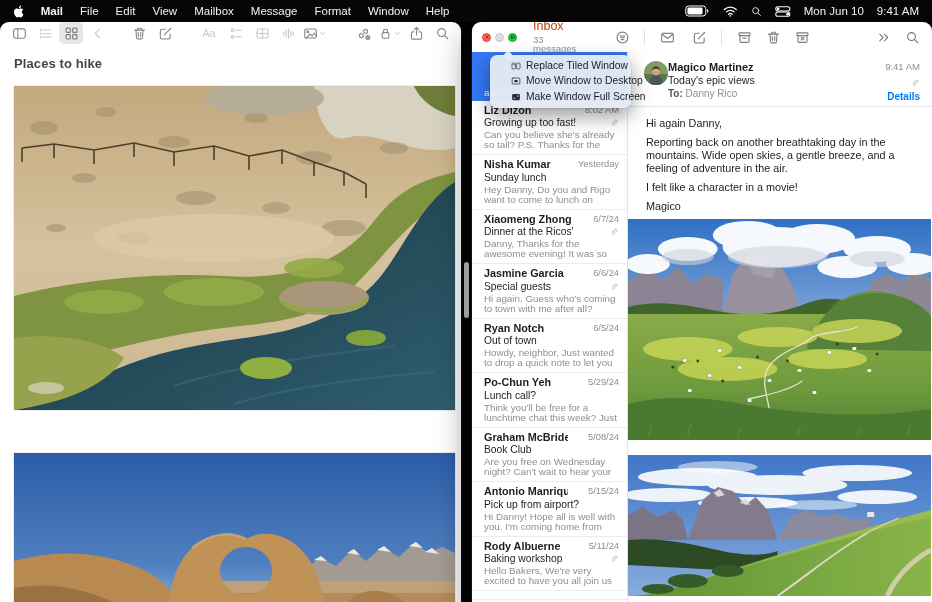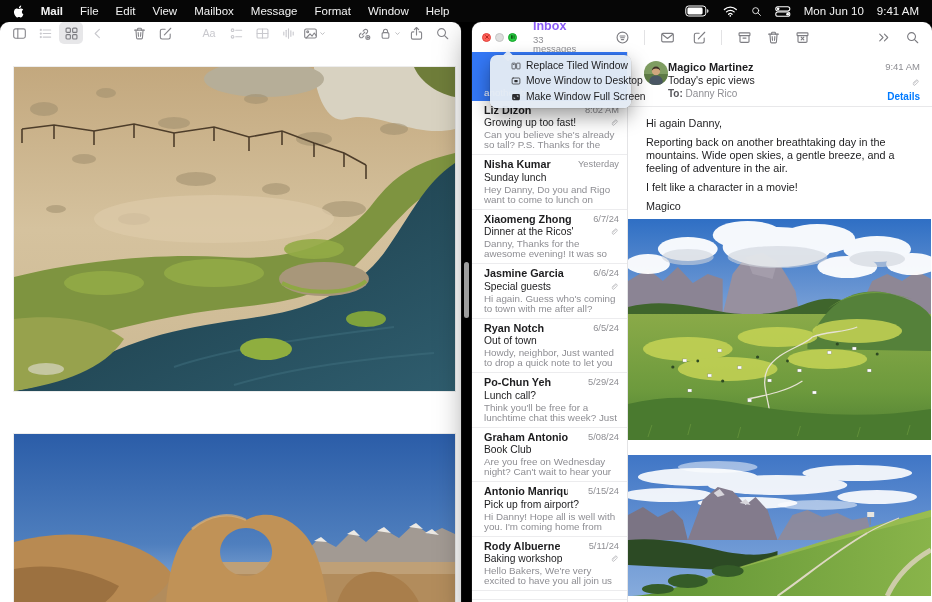--- a/index.html
+++ b/index.html
@@ -54,21 +54,21 @@
 
   
   .mail-toolbar{height:30px;display:flex;align-items:center;padding:0 10px;color:#7d7d82}
   .lights{display:flex;align-items:center;gap:4px;margin-right:16px}
   .light{width:9px;height:9px;border-radius:50%;display:flex;align-items:center;justify-content:center}
   .light svg{height:6px;width:auto}
   .light.close{background:#ff5f57;border:.5px solid #e0443e;color:#8c0d06}
   .light.min{background:#dedede;border:.5px solid #c6c6c6}
   .light.zoom{background:#28c840;border:.5px solid #17a62d;color:#0b5c12}
   .inbox-block{line-height:1}
-  .inbox-title{font-size:12.5px;font-weight:700;color:#8b5cf6}
+  .inbox-title{font-size:12.5px;font-weight:400;color:#c2410c}
   .inbox-sub{font-size:9.5px;color:#8e8e93;margin-top:2px}
   .mail-tb{display:flex;align-items:center;gap:5px;margin-left:34px}
   .mail-tb .tb-btn{color:#7d7d82}
   .mail-tb [data-name="compose-icon"]{margin-left:3px}
   .mail-tb [data-name="overflow-icon"]{margin-left:52px}
 
   
   .mail-main{position:absolute;top:30px;left:0;right:0;bottom:0;display:flex}
   .message-list{width:156px;flex:0 0 156px;border-right:1px solid #e4e4e6;overflow:hidden;background:#fff}
   .list-item{padding:4px 8px 4px 12px;border-bottom:1px solid #ececee;cursor:default}
@@ -298,20 +298,21 @@
           </svg>
         </span>
         <span class="tb-btn" data-name="search-icon">
           <svg viewBox="0 0 16 16" fill="none" stroke="currentColor" stroke-width="1.2" stroke-linecap="round" stroke-linejoin="round">
             <circle cx="7" cy="7" r="4.2"></circle>
             <line x1="10.2" y1="10.2" x2="13.6" y2="13.6"></line>
           </svg>
         </span>
       </div>
     <div class="notes-content" data-name="note-canvas">
+      <div class="note-title" data-name="note-title">Places to hike</div>
 
       <div class="note-photo photo-creek" data-name="hot-creek-photo">
         <svg viewBox="0 0 441 324" height="324" preserveAspectRatio="none">
           <defs>
             <linearGradient id="g1" x1="0" y1="0" x2="0" y2="1">
               <stop offset="0" stop-color="#c3a87e"></stop>
                 <stop offset=".5" stop-color="#d5c29e"></stop>
                 <stop offset="1" stop-color="#ccb993"></stop>
             </linearGradient>
             <linearGradient id="g2" x1="0" y1="0" x2="1" y2="1">
@@ -594,21 +595,21 @@
               <span class="li-clip" data-name="paperclip-icon" style="visibility: hidden;">
                 <svg viewBox="0 0 16 16" fill="none" stroke="currentColor" stroke-width="1.2" stroke-linecap="round" stroke-linejoin="round">
                   <path d="M4 8.9 L8.6 4.3 a2.4 2.4 0 0 1 3.4 3.4 L7.2 12.5 a1.6 1.6 0 0 1 -2.3 -2.3 L9.5 5.6"></path>
                 </svg>
               </span>
             </div>
             <div class="li-preview" data-name="message-preview">Think you'll be free for a lunchtime chat this week? Just let me know...</div>
           </div>
           <div class="list-item" data-name="mail-list-item">
             <div class="li-row1" data-name="list-item-top-row">
-              <span class="li-sender" data-name="sender-name">Graham Antonio</span>
+              <span class="li-sender" data-name="sender-name">Graham McBride</span>
               <span class="li-date" data-name="message-date">5/08/24</span>
             </div>
             <div class="li-row2" data-name="list-item-subject-row">
               <span class="li-subject" data-name="message-subject">Book Club</span>
               <span class="li-clip" data-name="paperclip-icon" style="visibility: hidden;">
                 <svg viewBox="0 0 16 16" fill="none" stroke="currentColor" stroke-width="1.2" stroke-linecap="round" stroke-linejoin="round">
                   <path d="M4 8.9 L8.6 4.3 a2.4 2.4 0 0 1 3.4 3.4 L7.2 12.5 a1.6 1.6 0 0 1 -2.3 -2.3 L9.5 5.6"></path>
                 </svg>
               </span>
             </div>

